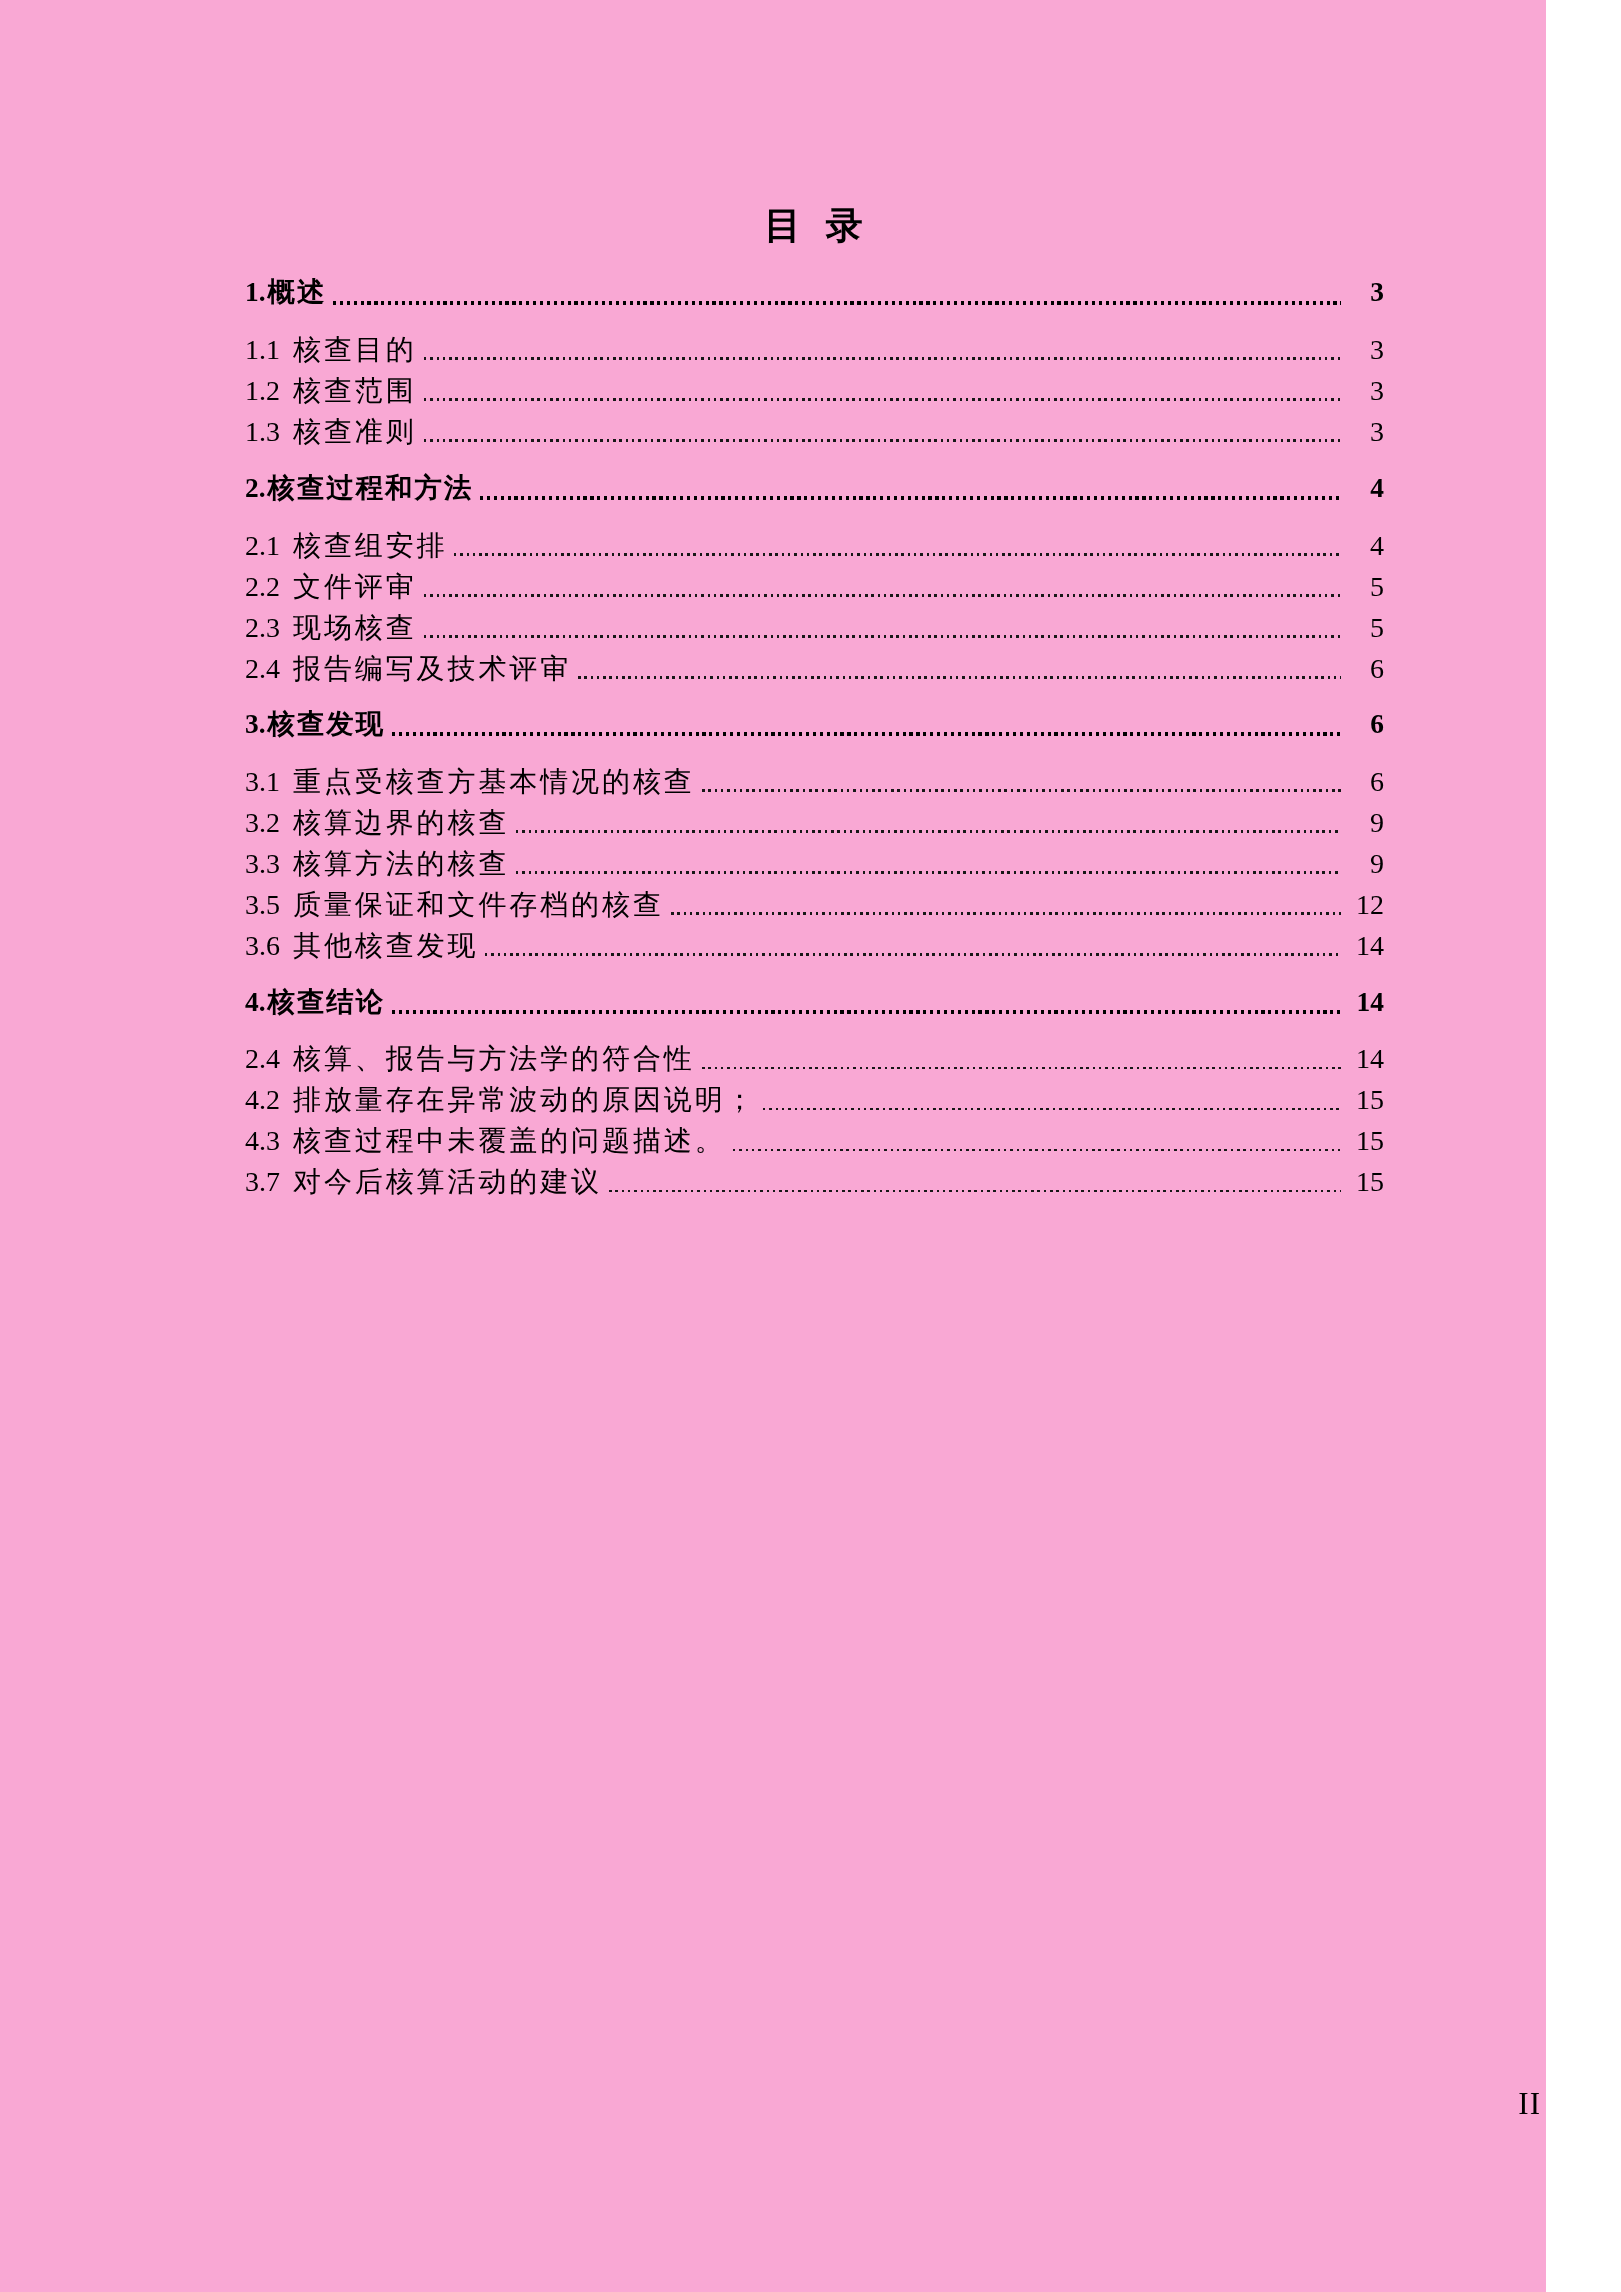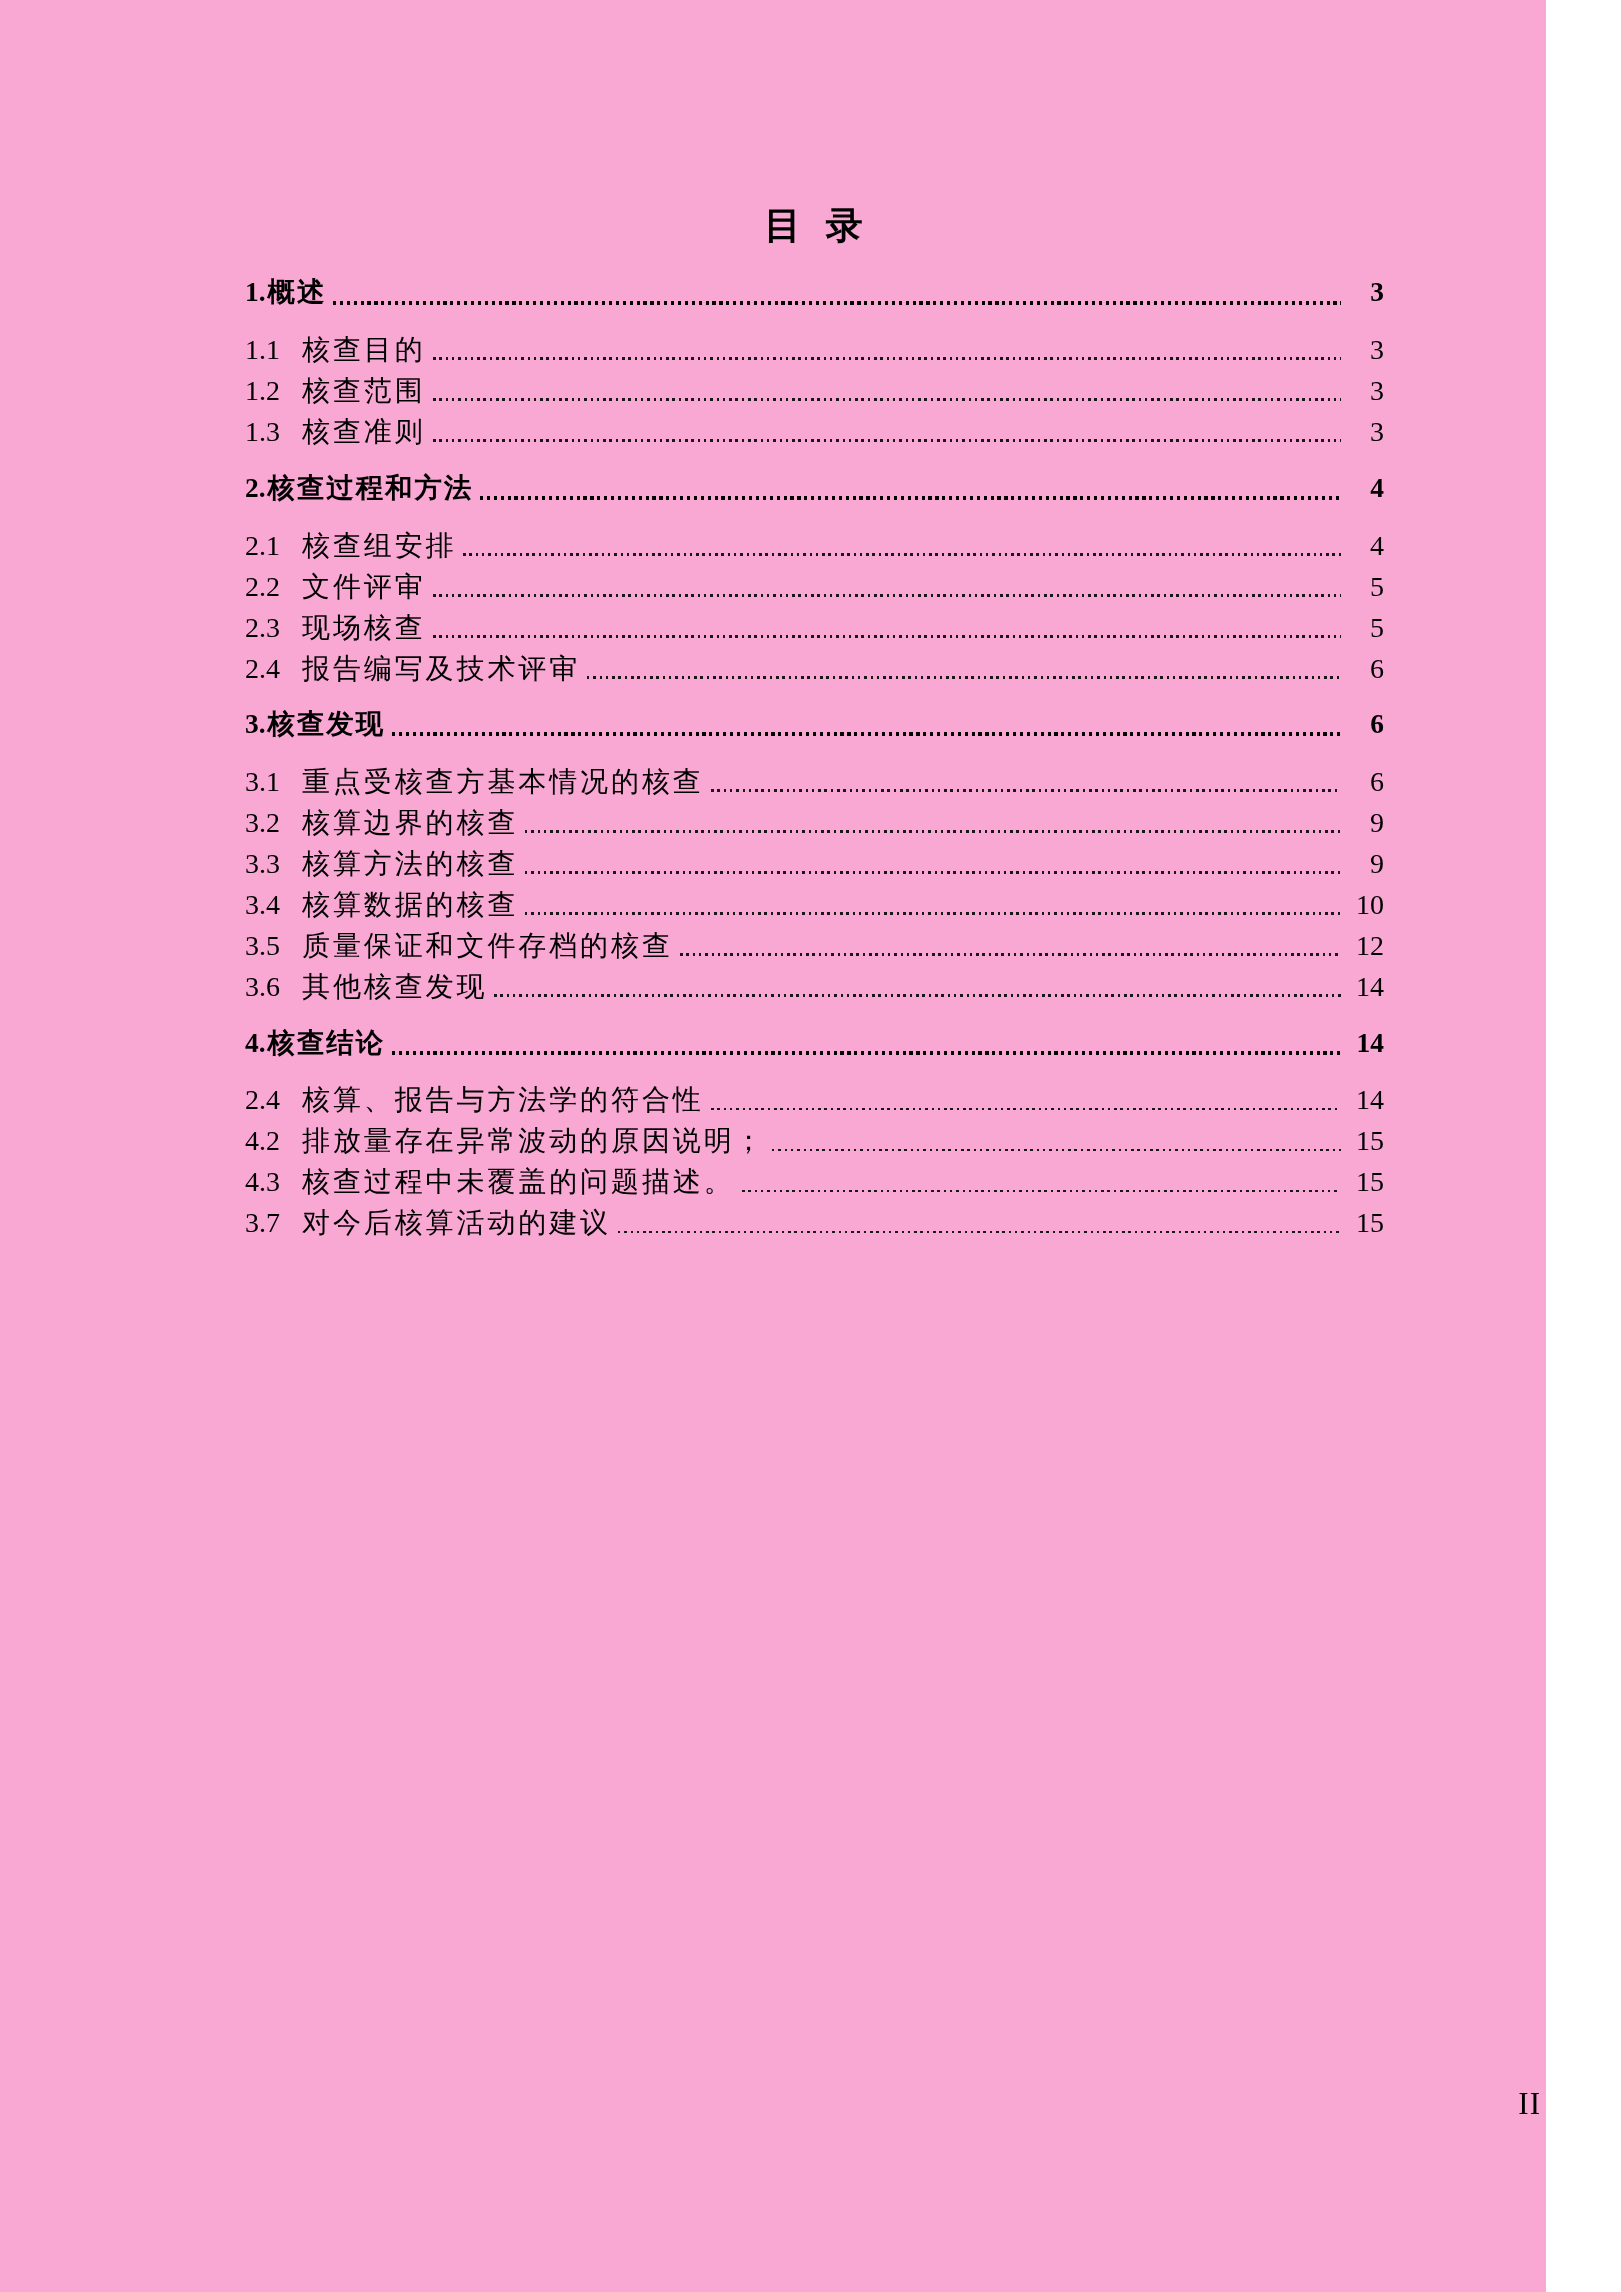--- a/index.html
+++ b/index.html
@@ -35,21 +35,21 @@
   .e {
     display: flex;
     align-items: flex-end;
     height: 41px;
     font-size: 28px;
     line-height: 33px;
   }
   .e .num { flex: none; white-space: pre; }
   .e .label {
     flex: none;
-    margin-left: 22px;
+    margin-left: 13px;
     letter-spacing: 2.9px;
     white-space: pre;
   }
   .l1 { font-weight: bold; font-size: 27.4px; margin: 15.7px 0; }
   .l1 .label { margin-left: 2px; letter-spacing: 2px; }
   .dots {
     flex: 1 1 auto;
     align-self: flex-end;
     height: 2.9px;
     margin: 0 5.9px 5.9px 6.9px;
@@ -158,26 +158,20 @@
         <span class="dots"></span>
         <span class="pageno">9</span>
       </div>
       <div class="e l2">
         <span class="num">3.3</span>
         <span class="label">核算方法的核查</span>
         <span class="dots"></span>
         <span class="pageno">9</span>
       </div>
       <div class="e l2">
-        <span class="num">3.4</span>
-        <span class="label">核算数据的核查</span>
-        <span class="dots"></span>
-        <span class="pageno">10</span>
-      </div>
-      <div class="e l2">
         <span class="num">3.5</span>
         <span class="label">质量保证和文件存档的核查</span>
         <span class="dots"></span>
         <span class="pageno">12</span>
       </div>
       <div class="e l2">
         <span class="num">3.6</span>
         <span class="label">其他核查发现</span>
         <span class="dots"></span>
         <span class="pageno">14</span>

